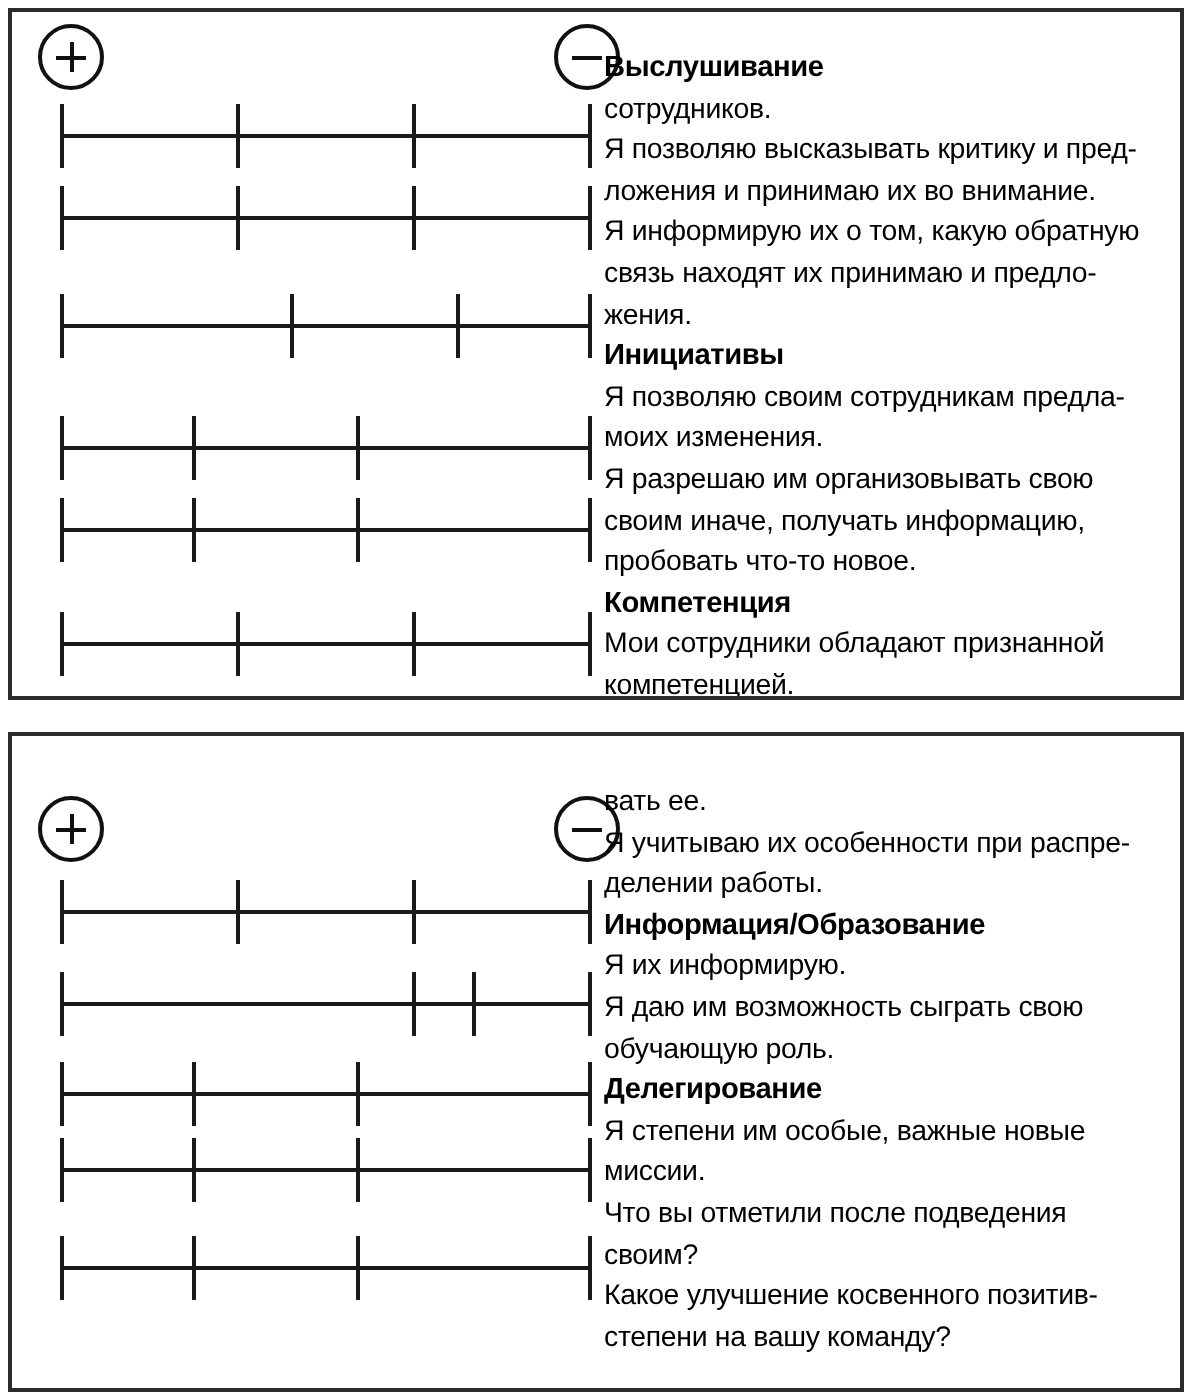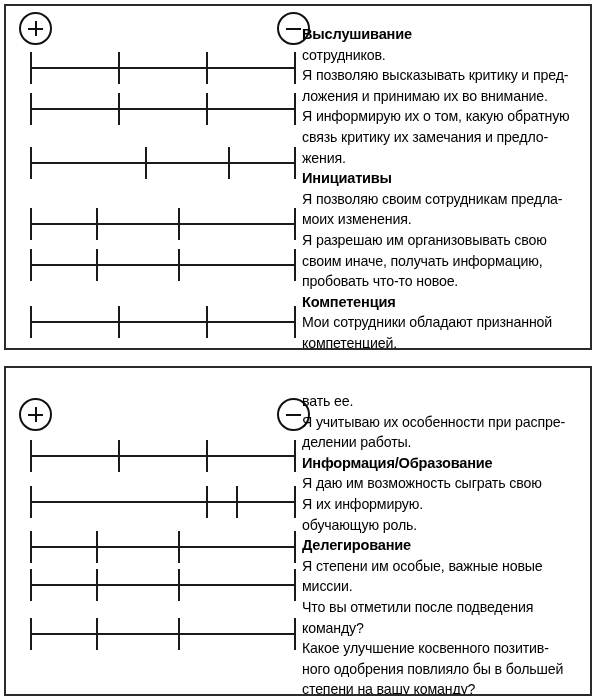--- a/index.html
+++ b/index.html
@@ -200,21 +200,21 @@
         </div>
     </div>
 
     <div class="text-col">
       <div class="lines" id="lines-top">
           <span class="line heading">Выслушивание</span>
           <span class="line">сотрудников.</span>
           <span class="line">Я позволяю высказывать критику и пред-</span>
           <span class="line">ложения и принимаю их во внимание.</span>
           <span class="line">Я информирую их о том, какую обратную</span>
-          <span class="line">связь критику их замечания и предло-</span>
+          <span class="line">связь находят их принимаю и предло-</span>
           <span class="line">жения.</span>
           <span class="line heading">Инициативы</span>
           <span class="line">Я позволяю своим сотрудникам предла-</span>
           <span class="line">моих изменения.</span>
           <span class="line">Я разрешаю им организовывать свою</span>
           <span class="line">своим иначе, получать информацию,</span>
           <span class="line">пробовать что-то новое.</span>
           <span class="line heading">Компетенция</span>
           <span class="line">Мои сотрудники обладают признанной</span>
           <span class="line">компетенцией.</span>
@@ -274,28 +274,27 @@
           </div>
         </div>
     </div>
 
     <div class="text-col">
       <div class="lines" id="lines-bottom">
           <span class="line">вать ее.</span>
           <span class="line">Я учитываю их особенности при распре-</span>
           <span class="line">делении работы.</span>
           <span class="line heading">Информация/Образование</span>
+          <span class="line">Я их информирую.</span>
           <span class="line">Я даю им возможность сыграть свою</span>
-          <span class="line">Я их информирую.</span>
           <span class="line">обучающую роль.</span>
           <span class="line heading">Делегирование</span>
           <span class="line">Я степени им особые, важные новые</span>
           <span class="line">миссии.</span>
           <span class="line">Что вы отметили после подведения</span>
-          <span class="line">команду?</span>
+          <span class="line">своим?</span>
           <span class="line">Какое улучшение косвенного позитив-</span>
-          <span class="line">ного одобрения повлияло бы в большей</span>
           <span class="line">степени на вашу команду?</span>
         </div>
     </div>
   </section>
 
 </div>
 
 </body></html>

